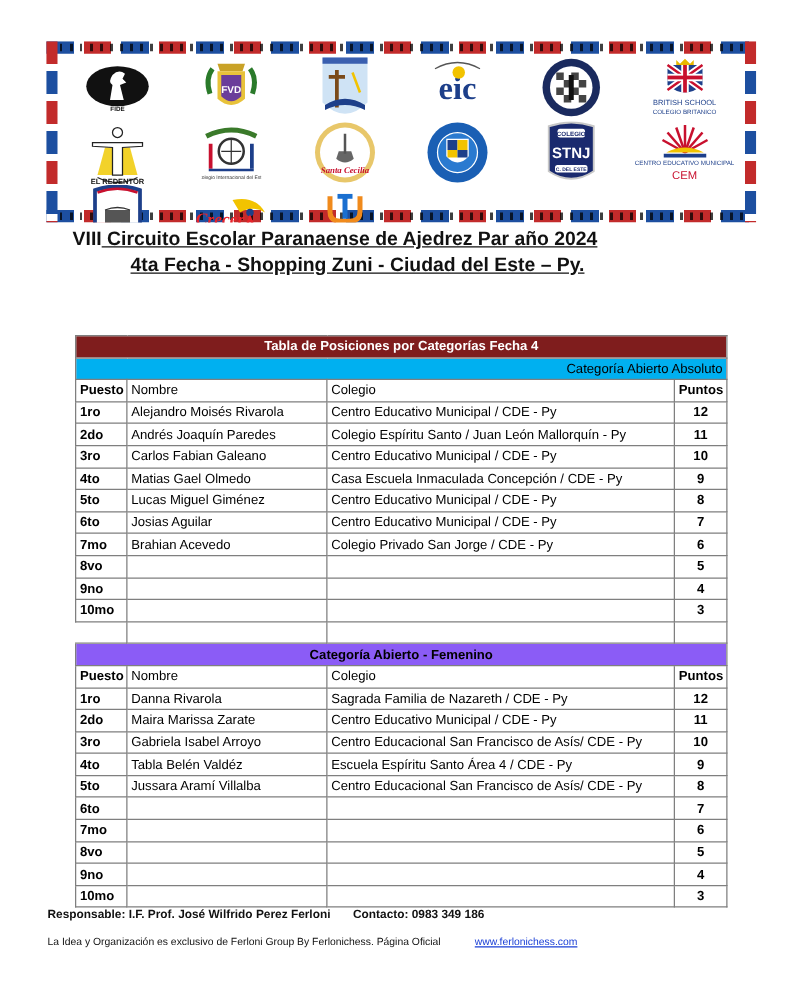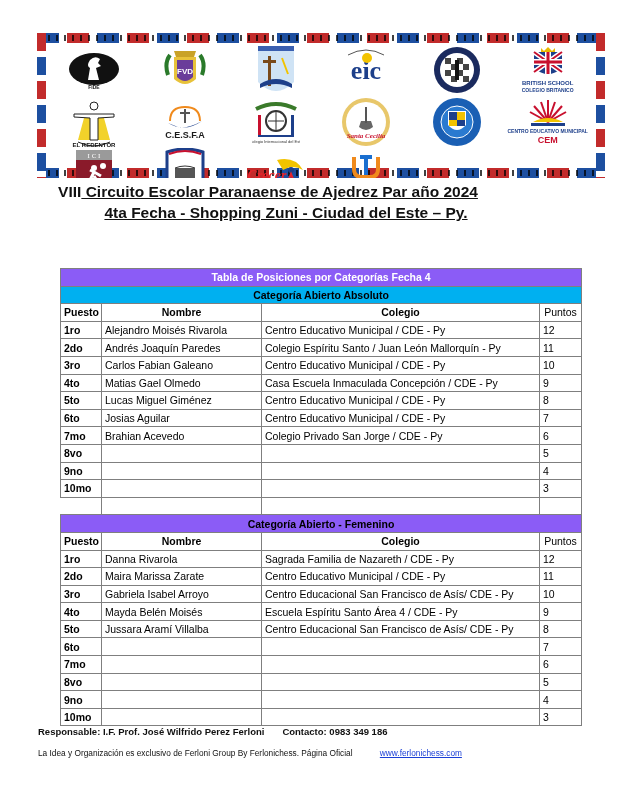--- a/index.html
+++ b/index.html
@@ -16,39 +16,39 @@
   .border-left, .border-right { position:absolute; top:0; width:9px; height:100%;
      background:repeating-linear-gradient(180deg,#c22b2b 0 18px,#ffffff 18px 24px,#1d4fa0 24px 42px,#ffffff 42px 48px); }
   .border-left { left:0; }
   .border-right { right:0; }
   .border-top::after, .border-bot::after { content:""; position:absolute; inset:2px 0;
      background:repeating-linear-gradient(90deg,transparent 0 3px,rgba(0,0,0,.75) 3px 5px,transparent 5px 8px); }
   .logos { position:absolute; left:12px; right:12px; top:11px; bottom:11px;
            display:grid; grid-template-columns:repeat(6, 1fr); grid-template-rows:1fr 1fr; }
   .logo { display:flex; align-items:center; justify-content:center; flex-direction:column; }
   .logo svg { display:block; }
-  .logo .cap { font-size:6px; font-weight:bold; line-height:7px; text-align:right; white-space:nowrap; }
+  .logo .cap { font-size:6px; font-weight:normal; line-height:7px; text-align:right; white-space:nowrap; }
 
   
   .titles { position:absolute; left:0; top:181px; width:536px; text-align:center; }
   .titles .t { font-weight:bold; font-size:15.5px; line-height:21px; color:#111; }
   .titles .t1 span.u { text-decoration:underline; }
   .titles .t2, .titles .t3 { text-decoration:underline;padding-left:36px; }
 
   
   table.pos { position:absolute; left:60px; top:268px; width:521px; border-collapse:collapse;
               font-family:"Liberation Sans", sans-serif; font-size:10.5px; table-layout:fixed; }
   table.pos td { height:16.6px; padding:0 3px; border:1px solid #7f7f7f; white-space:nowrap; overflow:hidden; }
-  .main-head td { background:#8b5cf6; color:#fff; font-weight:bold; text-align:center; border:1px solid #1f3864; }
-  .cat1 td { background:#00b0f0; color:#000; font-weight:bold; text-align:center; border:1px solid #555; }
+  .main-head td { background:#7f1d1d; color:#fff; font-weight:bold; text-align:center; border:1px solid #1f3864; }
+  .cat1 td { background:#00b0f0; color:#000; font-weight:normal; text-align:right; border:1px solid #555; }
   .cat2 td { background:#ff9999; color:#000; font-weight:bold; text-align:center; border:1px solid #555; }
-  .col-head td { font-weight:bold; text-align:center; }
+  .col-head td { font-weight:normal; }
   .col-head td.puesto { text-align:center; }
   td.puesto { font-weight:bold; text-align:left; }
-  td.puntos { font-weight:normal; }
+  td.puntos { font-weight:bold; text-align:center; }
   .spacer td { border:none; border-left:1px solid #d0d0d0; height:16px; }
   .spacer td:first-child { border-left:none; }
 
   
   .footer1 { position:absolute; left:38px; top:726px; font-size:9.5px; font-weight:bold; color:#111; }
   .footer1 .gap { display:inline-block; width:18px; }
   .footer2 { position:absolute; left:38px; top:748px; font-size:8.3px; color:#111; }
   .footer2 a { color:#1a3fd6; text-decoration:underline;padding-left:25px; }
 </style>
 </head>
@@ -128,29 +128,20 @@
     </div>
     <div class="logo">
       <svg width="48" height="52" viewBox="0 0 48 52">
           <path d="M14 22 L8 44 L40 44 L34 22 Z" fill="#f2d22a"></path>
           <circle cx="24" cy="10" r="4" fill="#fff" stroke="#222"></circle>
           <path d="M4 18 L44 18 L44 21 L28 22 L28 44 L20 44 L20 22 L4 21 Z" fill="#fff" stroke="#222" stroke-width="1"></path>
           <path d="M8 46 Q24 54 40 46" stroke="#222" stroke-width="1" fill="none"></path>
           <text x="24" y="51" font-size="6" font-weight="bold" text-anchor="middle" fill="#111">EL REDENTOR</text>
         </svg>
     </div>
-    <div class="logo">
-      <svg width="54" height="38" viewBox="0 0 54 38">
-          <path d="M12 18 Q12 4 27 4 Q42 4 42 18" stroke="#f08a1c" stroke-width="2" fill="none"></path>
-          <rect x="26" y="6" width="2" height="14" fill="#555"></rect>
-          <rect x="22" y="9" width="10" height="2" fill="#555"></rect>
-          <path d="M10 20 Q27 30 44 18 Q30 26 20 24 Z" fill="#1d3f8a"></path>
-          <text x="27" y="35" font-size="9" font-weight="bold" text-anchor="middle" fill="#1a1a1a">C.E.S.F.A</text>
-        </svg>
-    </div>
 
     <div class="logo">
       <svg width="48" height="46" viewBox="0 0 48 46">
           <path d="M4 10 Q24 0 44 10" stroke="#3a7a2a" stroke-width="4" fill="none"></path>
           <circle cx="24" cy="22" r="10" fill="#fff" stroke="#333" stroke-width="2"></circle>
           <path d="M16 22 L32 22 M24 12 L24 32" stroke="#333"></path>
           <rect x="6" y="16" width="3" height="20" fill="#c8102e"></rect>
           <rect x="39" y="16" width="3" height="20" fill="#1d3f8a"></rect>
           <path d="M6 36 L42 36 L42 38 L6 38 Z" fill="#1d3f8a"></path>
           <text x="24" y="44" font-size="4" text-anchor="middle" fill="#333">Colegio Internacional del Este</text>
@@ -167,48 +158,48 @@
     </div>
     <div class="logo">
       <svg width="50" height="50" viewBox="0 0 50 50">
           <circle cx="25" cy="25" r="24" fill="#1a5fb4"></circle>
           <circle cx="25" cy="25" r="16" fill="#2a7ad0" stroke="#fff" stroke-width="1"></circle>
           <path d="M16 14 L34 14 L34 28 Q25 38 16 28 Z" fill="#fff"></path>
           <rect x="17" y="15" width="8" height="8" fill="#1d3f8a"></rect>
           <rect x="25" y="15" width="8" height="8" fill="#f2c300"></rect>
           <rect x="17" y="23" width="8" height="6" fill="#f2c300"></rect>
           <rect x="25" y="23" width="8" height="6" fill="#1d3f8a"></rect>
+        </svg>
+    </div>
+    <div class="logo">
+      <svg width="40" height="50" viewBox="0 0 40 50">
+          <path d="M2 4 Q20 -2 38 4 L38 40 Q20 52 2 40 Z" fill="#1a2a6e" stroke="#c8c8c8" stroke-width="1.5"></path>
+          <rect x="9" y="6" width="22" height="7" rx="2" fill="#fff"></rect>
+          <text x="20" y="11.5" font-size="5" font-weight="bold" text-anchor="middle" fill="#1a2a6e">COLEGIO</text>
+          <text x="20" y="29" font-size="12" font-weight="bold" text-anchor="middle" fill="#fff">STNJ</text>
+          <rect x="7" y="35" width="26" height="6" rx="2" fill="#fff"></rect>
+          <text x="20" y="39.7" font-size="4" font-weight="bold" text-anchor="middle" fill="#1a2a6e">C. DEL ESTE</text>
         </svg>
     </div>
     <div class="logo">
       <svg width="46" height="28" viewBox="0 0 46 28">
           <g stroke="#c8102e" stroke-width="2">
             <path d="M23 22 L5 12"></path>
             <path d="M23 22 L9 6"></path>
             <path d="M23 22 L16 2"></path>
             <path d="M23 22 L23 0"></path>
             <path d="M23 22 L30 2"></path>
             <path d="M23 22 L37 6"></path>
             <path d="M23 22 L41 12"></path>
           </g>
           <path d="M8 22 Q23 14 38 22 Z" fill="#f2c300"></path>
           <rect x="6" y="23" width="34" height="3" fill="#1d3f8a"></rect>
         </svg>
       <div class="cap" style="color:#1d3f8a;font-size:5px">CENTRO EDUCATIVO MUNICIPAL</div>
       <div class="cap" style="color:#c8102e;font-size:9px;line-height:10px">CEM</div>
-    </div>
-    <div class="logo">
-      <svg width="40" height="50" viewBox="0 0 40 50">
-          <path d="M2 2 L38 2 L38 34 Q20 50 2 34 Z" fill="#8a1a2a"></path>
-          <rect x="2" y="2" width="36" height="10" fill="#9a9a9a"></rect>
-          <text x="20" y="10" font-size="7" fill="#fff" text-anchor="middle" font-family="Liberation Serif, serif">I C I</text>
-          <circle cx="20" cy="20" r="3" fill="#fff"></circle>
-          <path d="M14 36 L20 24 L27 28 M20 24 L16 22 M20 28 L25 36" stroke="#fff" stroke-width="3" fill="none"></path>
-          <circle cx="29" cy="18" r="3" fill="#fff"></circle>
-        </svg>
     </div>
     <div class="logo">
       <svg width="40" height="50" viewBox="0 0 40 50">
           <path d="M2 4 Q20 -2 38 4 L38 34 Q20 50 2 34 Z" fill="#fff" stroke="#1d3f8a" stroke-width="3"></path>
           <path d="M4 6 Q20 0 36 6" stroke="#c8102e" stroke-width="2" fill="none"></path>
           <rect x="10" y="20" width="20" height="12" fill="#555"></rect>
           <path d="M10 20 Q20 16 30 20" stroke="#333" fill="none"></path>
         </svg>
     </div>
     <div class="logo">
@@ -342,21 +333,21 @@
         <td class="puntos">11</td>
       </tr>
       <tr>
         <td class="puesto">3ro</td>
         <td class="nombre">Gabriela Isabel Arroyo</td>
         <td class="colegio">Centro Educacional San Francisco de Asís/ CDE - Py</td>
         <td class="puntos">10</td>
       </tr>
       <tr>
         <td class="puesto">4to</td>
-        <td class="nombre">Mayda Belén Moisés</td>
+        <td class="nombre">Tabla Belén Valdéz</td>
         <td class="colegio">Escuela Espíritu Santo Área 4 / CDE - Py</td>
         <td class="puntos">9</td>
       </tr>
       <tr>
         <td class="puesto">5to</td>
         <td class="nombre">Jussara Aramí Villalba</td>
         <td class="colegio">Centro Educacional San Francisco de Asís/ CDE - Py</td>
         <td class="puntos">8</td>
       </tr>
       <tr>

